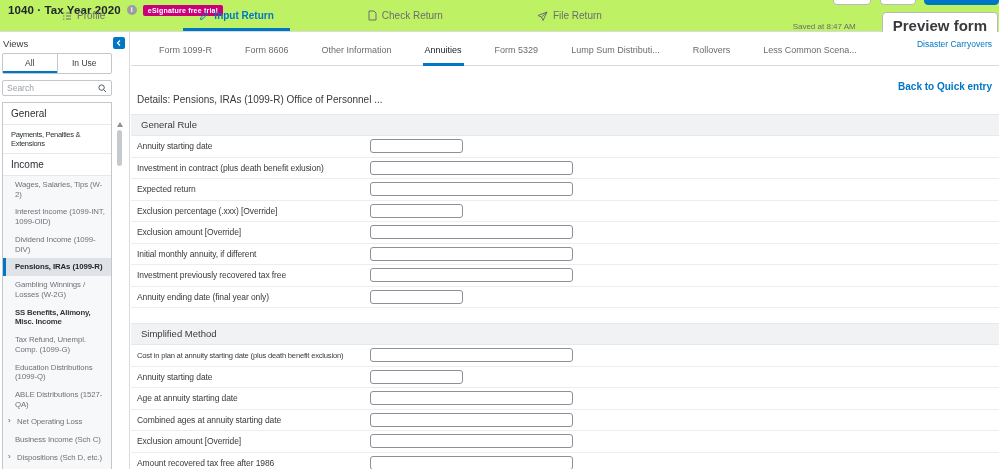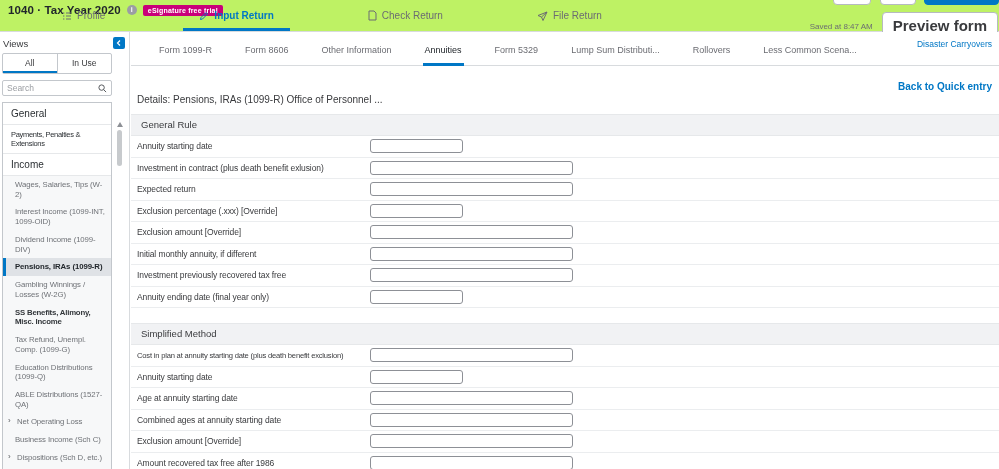--- a/index.html
+++ b/index.html
@@ -14,21 +14,21 @@
   .info-icon { width:10px; height:10px; border-radius:50%; background:#9b9ea3; color:#fff;
     font-size:7px; line-height:10px; text-align:center; font-weight:bold; }
   .badge { background:#c9007a; color:#fff; font-size:7px; font-weight:bold;
     padding:2px 5px 2px; border-radius:2px; letter-spacing:0.2px; }
   .cutoff { position:absolute; top:0; right:0; width:172px; height:7px; overflow:hidden; }
   .cutoff .pbtn { position:absolute; top:-15px; height:20px; border:1px solid #b6bac0;
     border-radius:4px; background:#fff; }
   .cutoff .b1 { left:6px;  width:38px; }
   .cutoff .b2 { left:53px; width:36px; }
   .cutoff .b3 { left:97px; width:75px; background:#0077c5; border-color:#0077c5; }
-  .saved-row { position:absolute; top:12px; right:1px; display:flex; align-items:center; gap:9px; }
+  .saved-row { position:absolute; top:12px; right:1px; display:flex; align-items:center; gap:26px; }
   .saved-text { font-size:8px; color:#6b6c72; }
   .preview-btn { border:1px solid #b6bac0; border-radius:4px; background:#fff; cursor:pointer;
     font-size:15px; font-weight:bold; color:#393a3d; padding:4px 10px 5px;
     font-family:"Liberation Sans", sans-serif; }
   .nav-tabs { position:absolute; left:46px; bottom:0; display:flex; gap:62px; }
   .nav-tab { display:flex; align-items:center; gap:5px; font-size:10px; color:#6b6c72;
     padding:0 16px 7px; border-bottom:3px solid transparent; cursor:pointer; }
   .nav-tab.active { color:#0077c5; font-weight:bold; border-bottom-color:#0077c5; }
   .nav-tab svg { display:block; }
 

